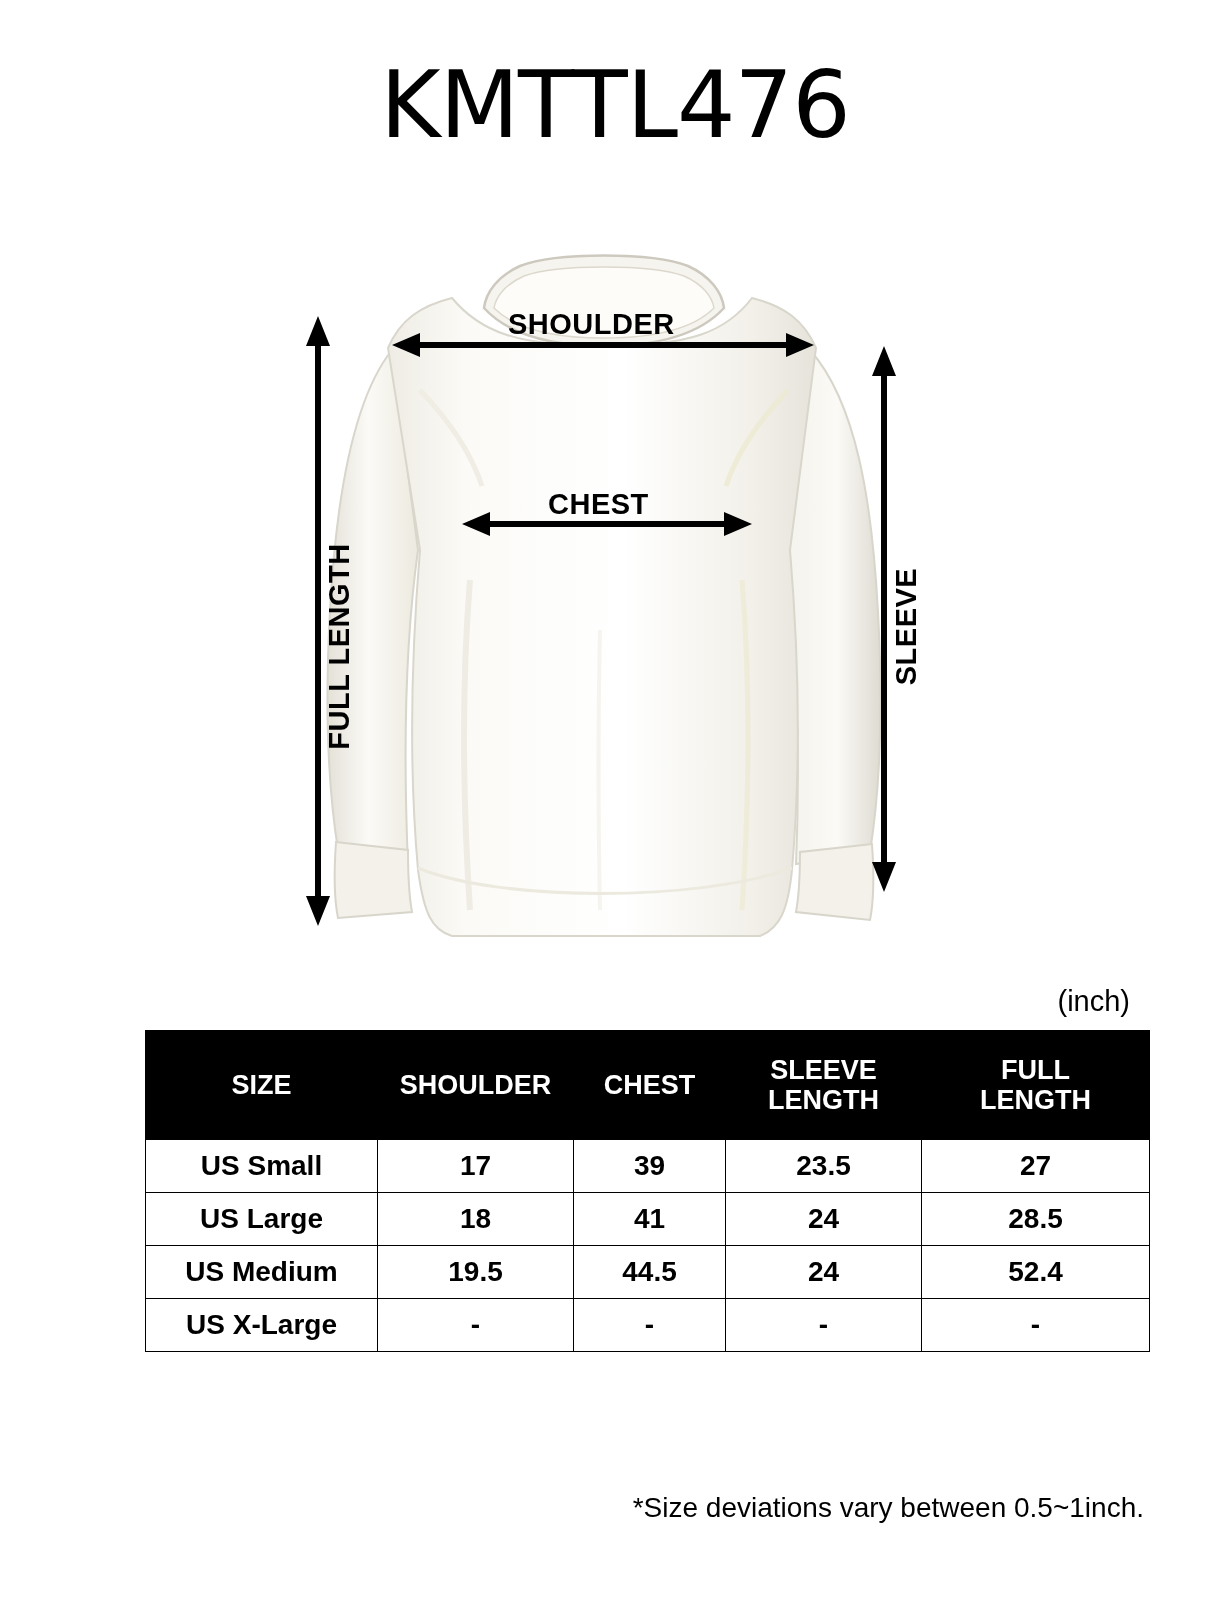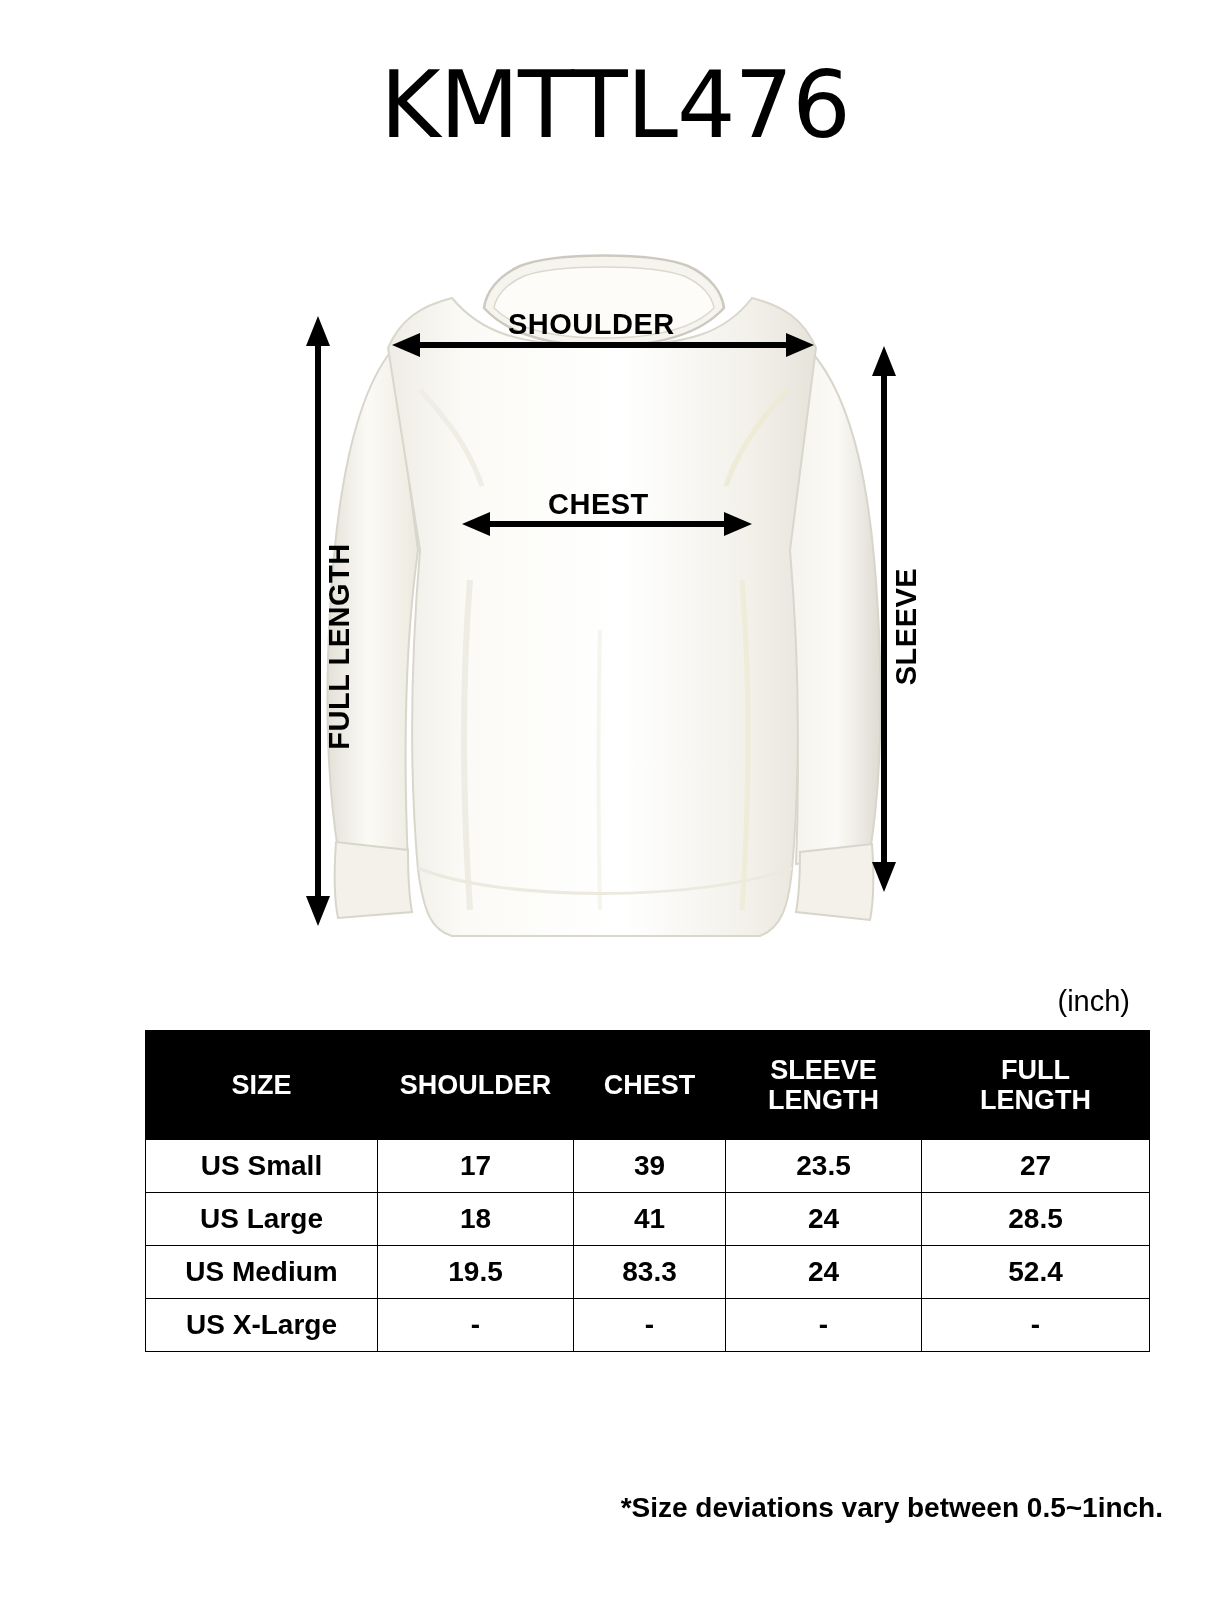--- a/index.html
+++ b/index.html
@@ -110,25 +110,25 @@
   col.c1 { width: 196px; }
   col.c2 { width: 152px; }
   col.c3 { width: 196px; }
   col.c4 { width: 228px; }
 
   .footnote {
     position: absolute;
     top: 1492px;
     left: 0;
     width: 1230px;
-    padding-right: 67px;
+    padding-right: 86px;
     box-sizing: border-box;
     text-align: right;
     font-size: 28px;
-    font-weight: bold;
+    font-weight: normal;
   }
 </style>
 </head>
 <body>
 
 <div class="title">KMTTL476</div>
 
 <div class="diagram">
 
   <svg class="shirt-svg" width="1230" height="720" viewBox="0 0 1230 720">
@@ -244,21 +244,21 @@
     <tr>
       <td class="size-name">US Large</td>
       <td>18</td>
       <td>41</td>
       <td>24</td>
       <td>28.5</td>
     </tr>
     <tr>
       <td class="size-name">US Medium</td>
       <td>19.5</td>
-      <td>83.3</td>
+      <td>44.5</td>
       <td>24</td>
       <td>52.4</td>
     </tr>
     <tr>
       <td class="size-name">US X-Large</td>
       <td>-</td>
       <td>-</td>
       <td>-</td>
       <td>-</td>
     </tr>

